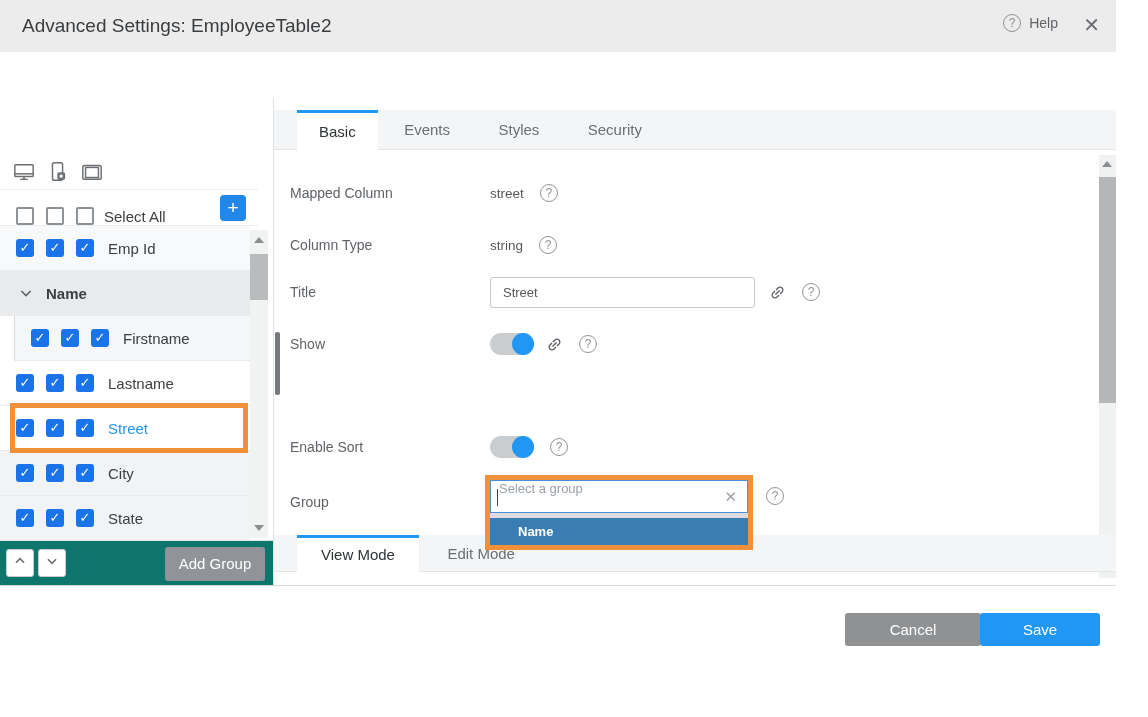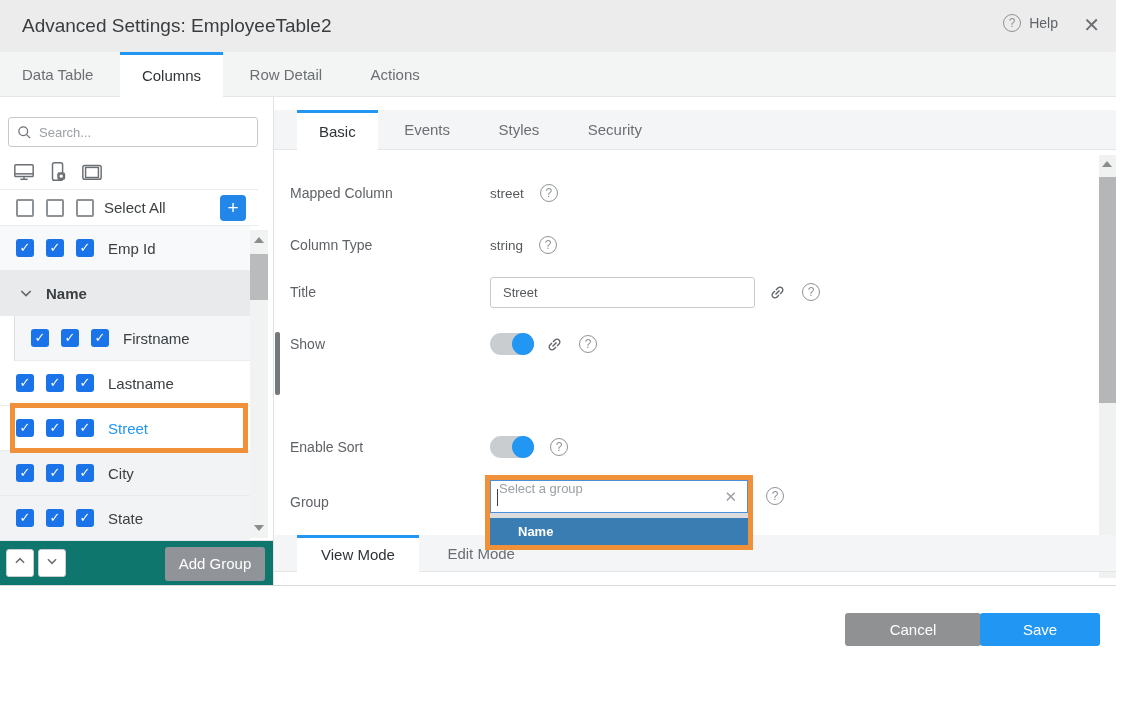--- a/index.html
+++ b/index.html
@@ -21,21 +21,21 @@
 
   
   .body { position:absolute; left:0; top:97px; width:100%; height:489px; border-bottom:1px solid #d6dadc; }
 
   
   .sidebar { position:absolute; left:0; top:0; width:274px; height:100%; background:#fff; border-right:1px solid #e0e2e3; }
   .search { position:absolute; left:8px; top:20px; width:250px; height:30px; border:1px solid #c6cacc; border-radius:3px; background:#fff; display:flex; align-items:center; padding:0 8px; gap:7px; }
   .search input { border:0; outline:0; font-size:13px; color:#3c4043; width:100%; font-family:inherit; }
   .search input::placeholder { color:#9aa0a6; }
   .devrow { position:absolute; left:0; top:58px; width:258px; height:35px; display:flex; align-items:center; gap:11px; padding-left:12px; border-bottom:1px solid #ececec; color:#6b6f73; }
-  .selall { position:absolute; left:0; top:93px; width:258px; height:36px; display:flex; align-items:center; border-bottom:1px solid #ececec; }
+  .selall { position:absolute; left:0; top:93px; width:258px; height:36px; display:flex; align-items:flex-end; border-bottom:1px solid #ececec; }
   .cb { width:18px; height:18px; display:inline-block; flex:0 0 18px; }
   .cb[data-state="checked"] { background:#1a73e8; border-radius:3px; }
   .cb[data-state="checked"]::after { content:"✓"; color:#fff; font-size:13px; font-weight:bold; display:block; text-align:center; line-height:18px; }
   .cb[data-state="unchecked"] { background:#fff; border:2px solid #8d9296; border-radius:2px; }
   .cbgap { margin-left:12px; }
   .first-cb { margin-left:16px; }
   .selall-label { margin-left:10px; font-size:15px; color:#3c4043; }
   .plusbtn { position:absolute; right:12px; top:5px; width:26px; height:26px; background:#2287e8; border-radius:4px; color:#fff; font-size:19px; text-align:center; line-height:25px; cursor:pointer; }
 
   .collist { position:absolute; left:0; top:129px; width:250px; }
@@ -121,40 +121,25 @@
 
   <div class="hdr">
     <div class="hdr-title">Advanced Settings: EmployeeTable2</div>
     <div class="hdr-help">
       <span class="qmark"></span>
       <span>Help</span>
     </div>
     <div class="hdr-close">✕</div>
   </div>
 
-  <div class="tabbar">
-    <span class="tab">Data Table</span>
-    <span class="tab active">Columns</span>
-    <span class="tab">Row Detail</span>
-    <span class="tab">Actions</span>
-  </div>
 
   <div class="body">
 
     <div class="sidebar">
 
-      <div class="search">
-        <span class="icon">
-          <svg width="15" height="15" viewBox="0 0 24 24" fill="none" stroke="#6b6f73" stroke-width="2">
-              <circle cx="10" cy="10" r="7"></circle>
-              <line x1="15" y1="15" x2="21" y2="21"></line>
-            </svg>
-        </span>
-        <input placeholder="Search..." style="">
-      </div>
 
       <div class="devrow">
         <span class="icon">
           <svg width="24" height="22" viewBox="0 0 24 24" fill="none" stroke="#6b6f73" stroke-width="1.6">
               <rect x="2" y="4" width="20" height="13" rx="1"></rect>
               <line x1="2" y1="14" x2="22" y2="14"></line>
               <line x1="12" y1="17" x2="12" y2="20"></line>
               <line x1="8" y1="20" x2="16" y2="20"></line>
             </svg>
         </span>

